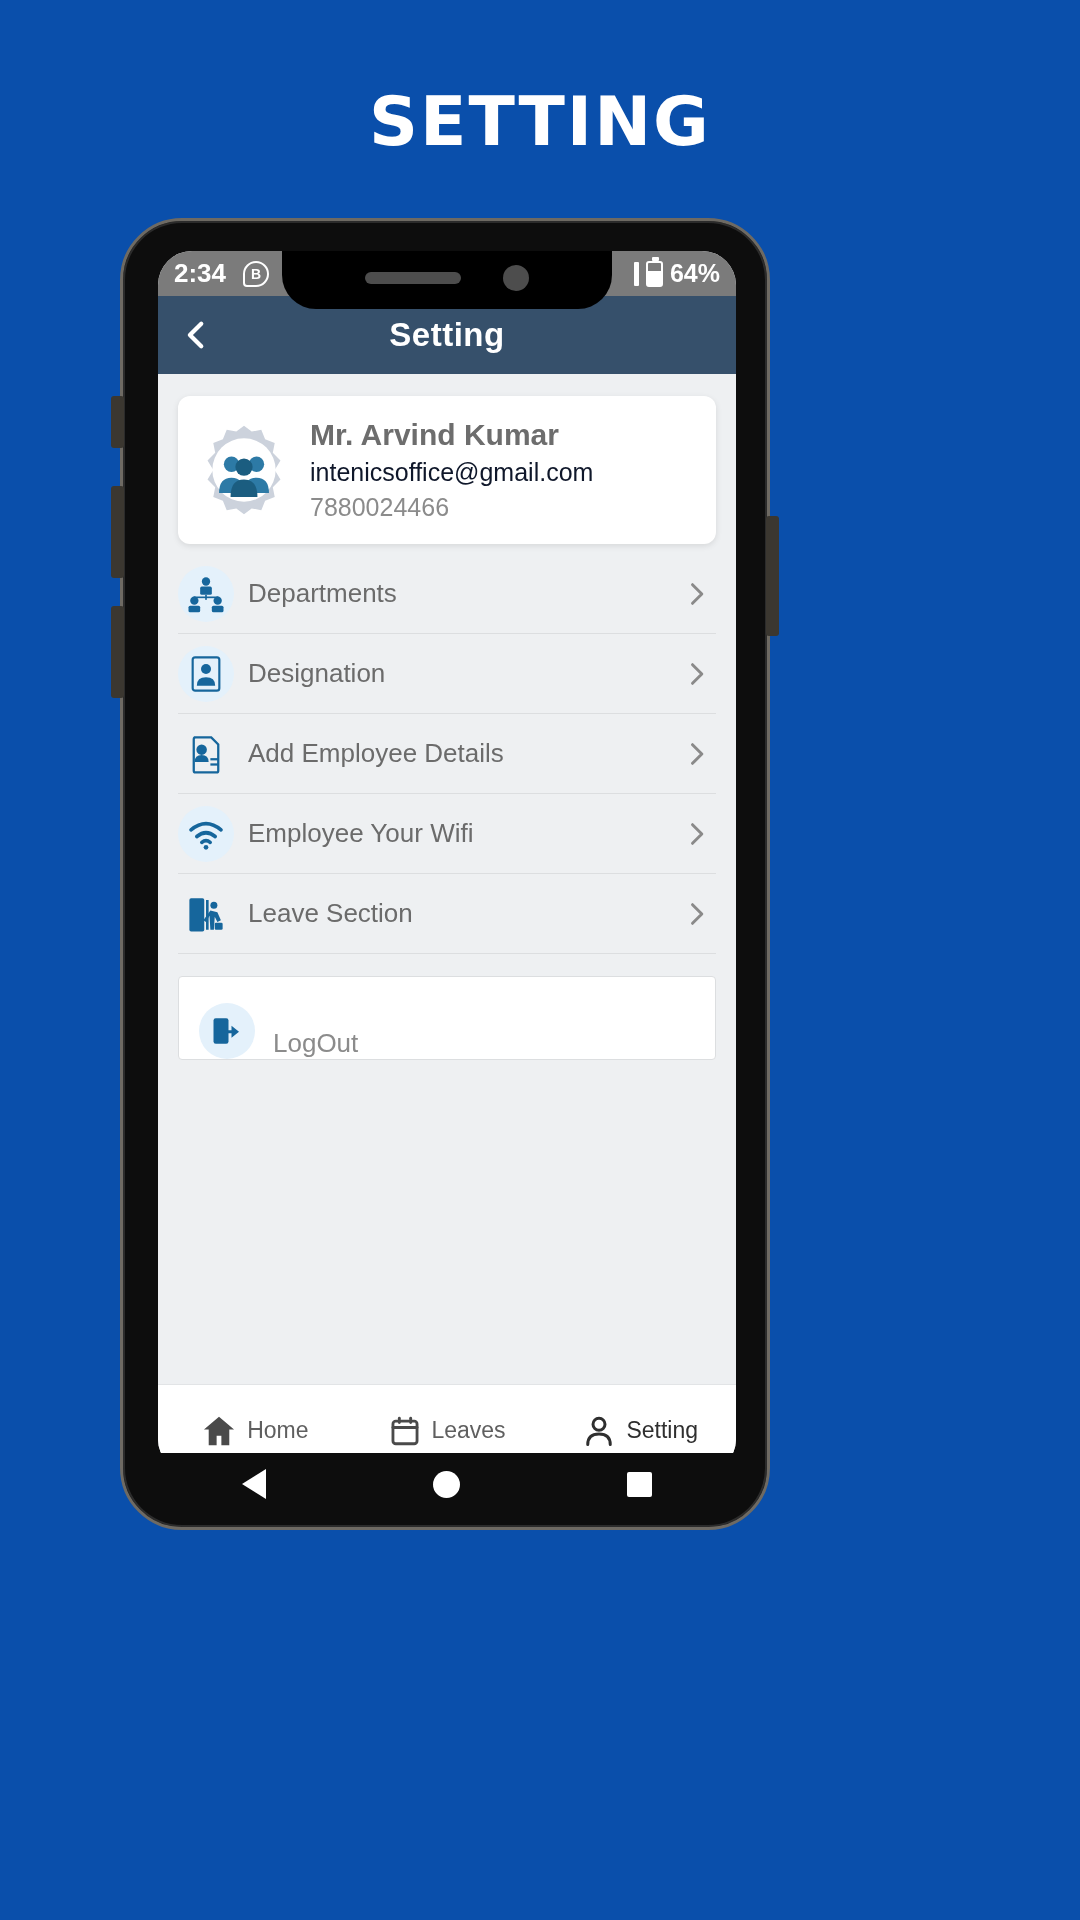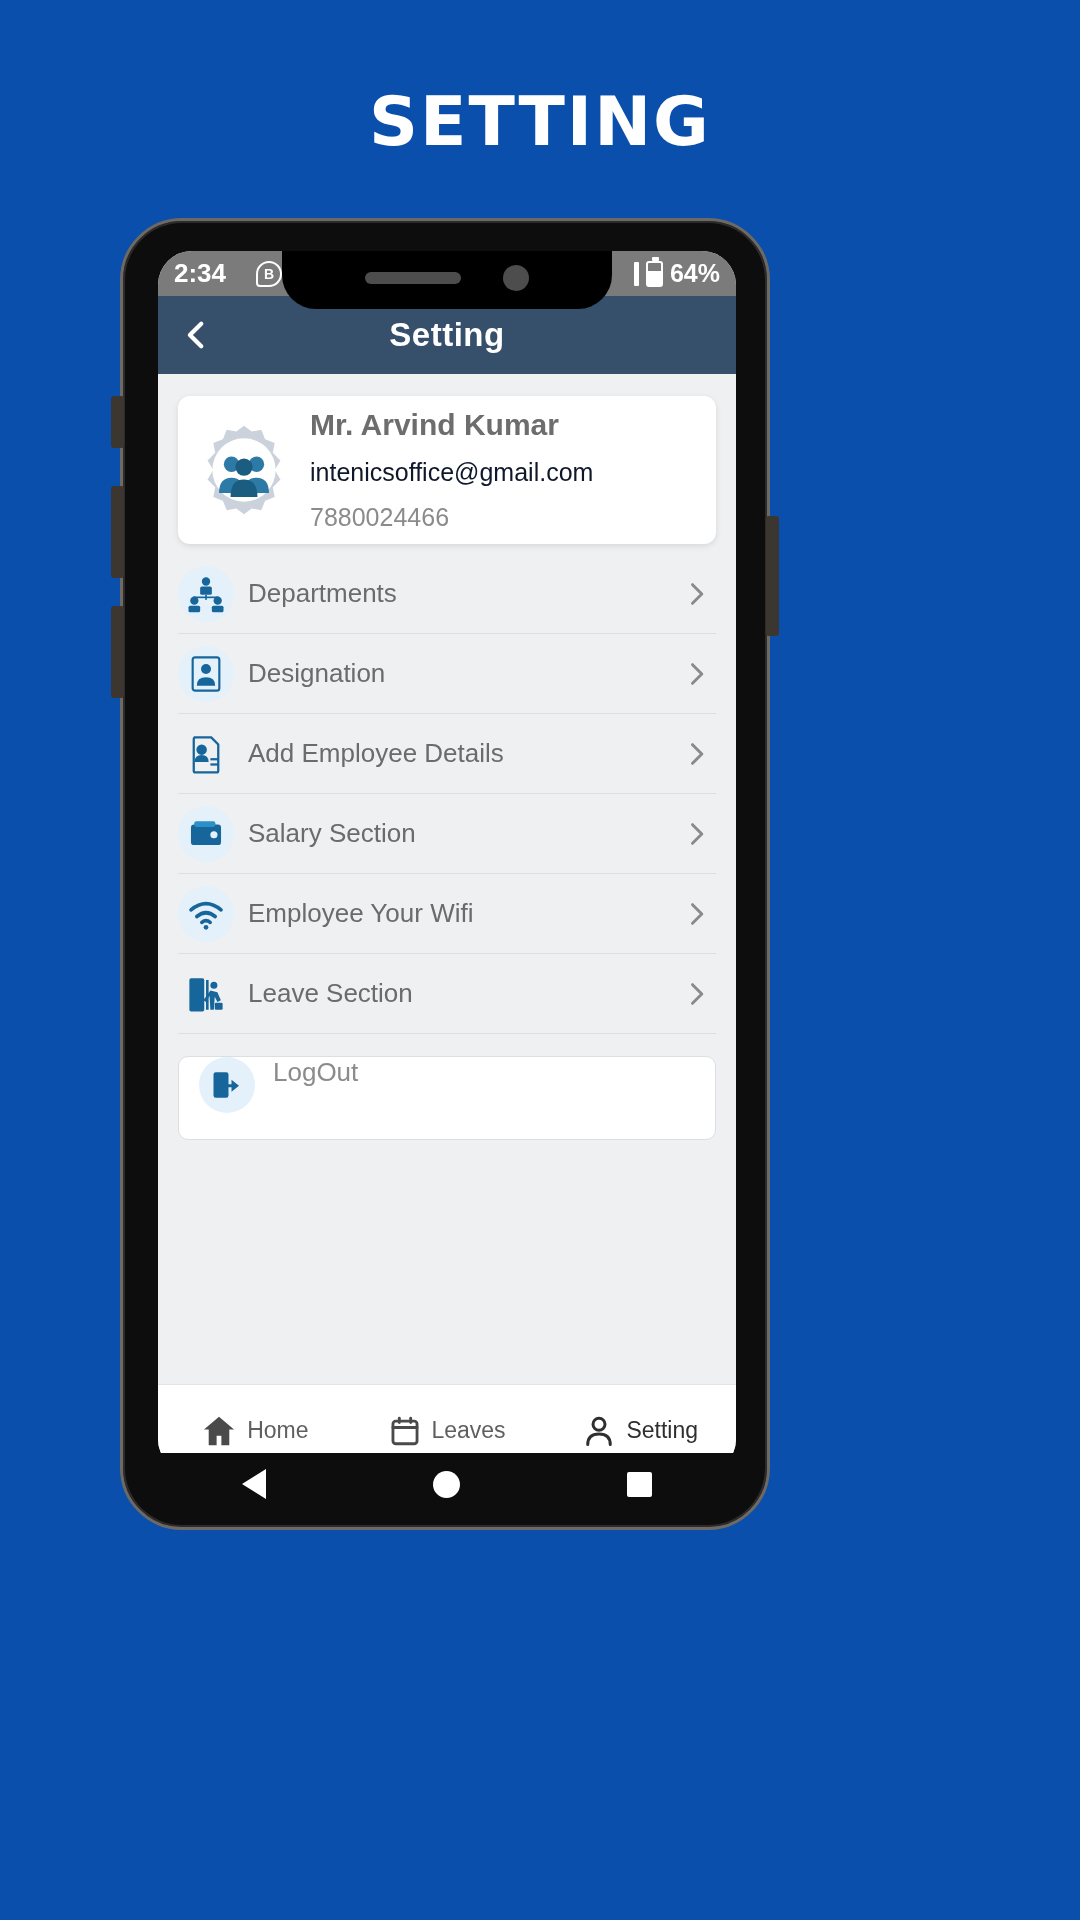--- a/index.html
+++ b/index.html
@@ -65,21 +65,21 @@
     display: flex;
     align-items: center;
     justify-content: space-between;
     padding: 0 16px;
     color: #ffffff;
     font-size: 26px;
     font-weight: bold;
     position: relative;
     z-index: 1;
   }
-  .status-left { display: flex; align-items: center; gap: 30px; }
+  .status-left { display: flex; align-items: center; gap: 17px; }
   .status-right { display: flex; align-items: center; gap: 7px; font-size: 25px; }
   .wa-icon {
     width: 26px; height: 26px;
     border: 2.5px solid #ffffff;
     border-radius: 50% 50% 50% 4px;
     display: flex; align-items: center; justify-content: center;
     font-size: 14px; font-weight: bold; line-height: 1;
   }
   .sig-bars { display: inline-block; width: 5px; height: 24px; background: #fff; border-radius: 1px; }
   .batt {
@@ -151,21 +151,21 @@
     background: #ffffff;
     border-radius: 12px;
     box-shadow: 0 2px 6px rgba(0,0,0,0.10);
     padding: 22px 22px 22px 18px;
     display: flex;
     align-items: center;
     gap: 18px;
     height: 148px;
   }
   .avatar { width: 96px; height: 96px; flex: 0 0 96px; }
-  .profile-text { display: flex; flex-direction: column; gap: 16px; }
+  .profile-text { display: flex; flex-direction: column; gap: 6px; }
   .profile-name { font-size: 30px; color: #6d6d6d; font-weight: bold; }
   .profile-email { font-size: 25px; color: #0f172a; }
   .profile-phone { font-size: 25px; color: #8b8b8b; }
 
   
   .menu-list { margin: 10px 20px 0 20px; }
   .menu-row {
     display: flex;
     align-items: center;
     height: 80px;
@@ -182,24 +182,24 @@
   }
   .menu-ico-wrap.plain { background: transparent; }
   .menu-label { flex: 1; font-size: 26px; color: #6b6b6b; }
   .row-chevron { width: 28px; height: 28px; margin-right: 6px; }
 
   
   .logout-card {
     margin: 22px 20px 0 20px;
     background: #ffffff;
     border: 1px solid #dcdee0;
-    border-radius: 10px;
+    border-radius: 4px;
     height: 84px;
     display: flex;
-    align-items: flex-start;
+    align-items: flex-end;
     gap: 18px;
     padding: 0 20px;
     cursor: pointer;
   }
   .logout-label { font-size: 26px; color: #8b8b8b; }
 
   
   .bottom-nav {
     height: 92px;
     background: #ffffff;
@@ -351,33 +351,20 @@
               <line x1="29" y1="30" x2="38" y2="30"></line>
                 <line x1="29" y1="36" x2="38" y2="36"></line>
             </svg>
           </div>
           <div class="menu-label">Add Employee Details</div>
           <svg class="row-chevron" viewBox="0 0 24 24" fill="none" stroke="#8a8a8a" stroke-width="2.5" stroke-linecap="round" stroke-linejoin="round">
               <polyline points="9 4 17 12 9 20"></polyline>
             </svg>
         </div>
 
-        <div class="menu-row">
-          <div class="menu-ico-wrap">
-            <svg width="38" height="38" viewBox="0 0 48 48" fill="#16669c">
-              <rect x="5" y="12" width="38" height="26" rx="4"></rect>
-              <rect x="9" y="8" width="27" height="7" rx="3" fill="#2d8fc7"></rect>
-              <circle cx="34" cy="25" r="4.5" fill="#e4f1fb"></circle>
-            </svg>
-          </div>
-          <div class="menu-label">Salary Section</div>
-          <svg class="row-chevron" viewBox="0 0 24 24" fill="none" stroke="#8a8a8a" stroke-width="2.5" stroke-linecap="round" stroke-linejoin="round">
-              <polyline points="9 4 17 12 9 20"></polyline>
-            </svg>
-        </div>
 
         <div class="menu-row">
           <div class="menu-ico-wrap">
             <svg width="40" height="40" viewBox="0 0 48 48" fill="none" stroke="#16669c" stroke-width="4.4" stroke-linecap="round">
               <path d="M6 19 q18 -15 36 0"></path>
               <path d="M13 27 q11 -9 22 0"></path>
               <path d="M19 34 q5 -4 10 0"></path>
               <circle cx="24" cy="40" r="2.8" fill="#16669c" stroke="none"></circle>
             </svg>
           </div>

